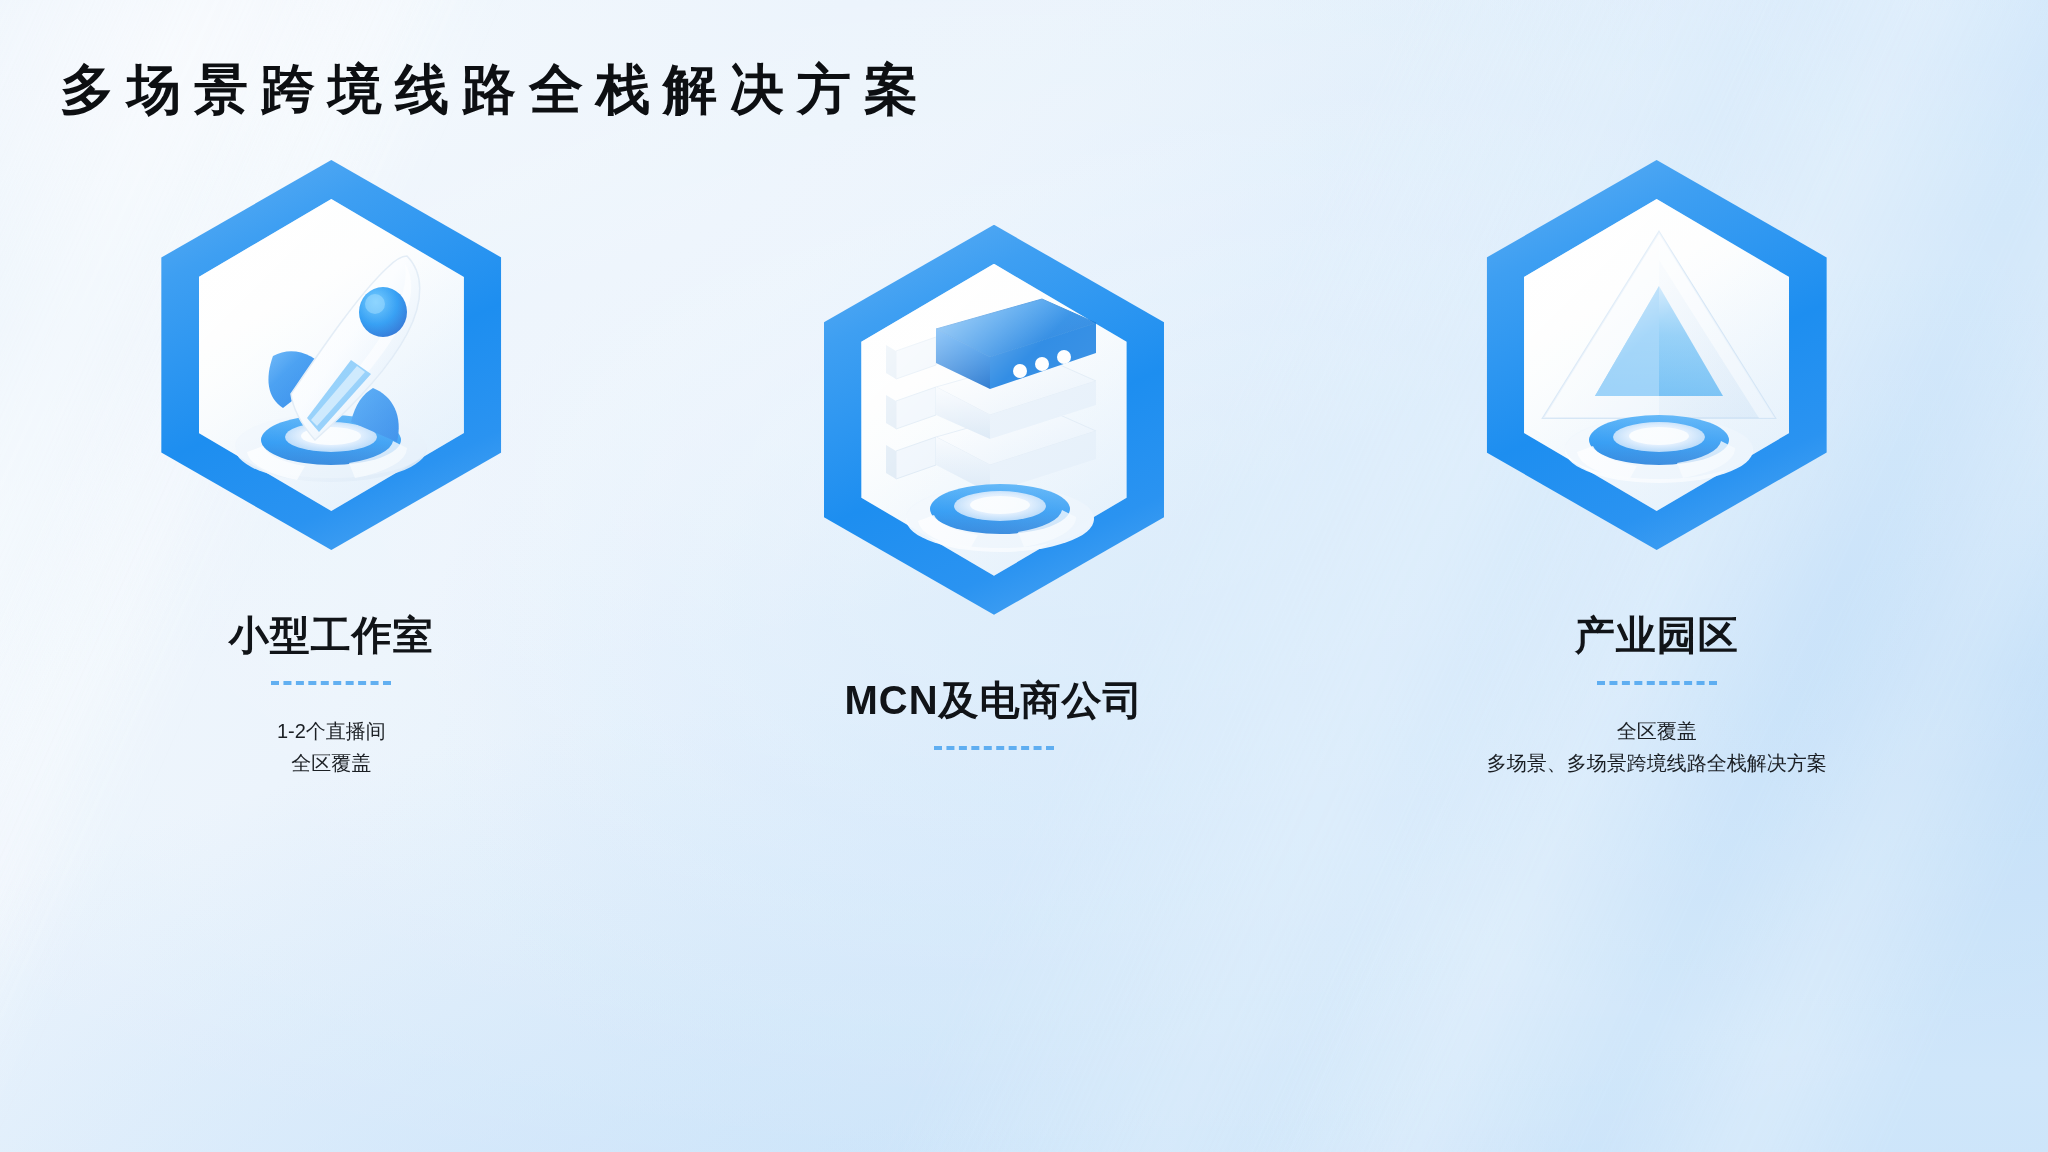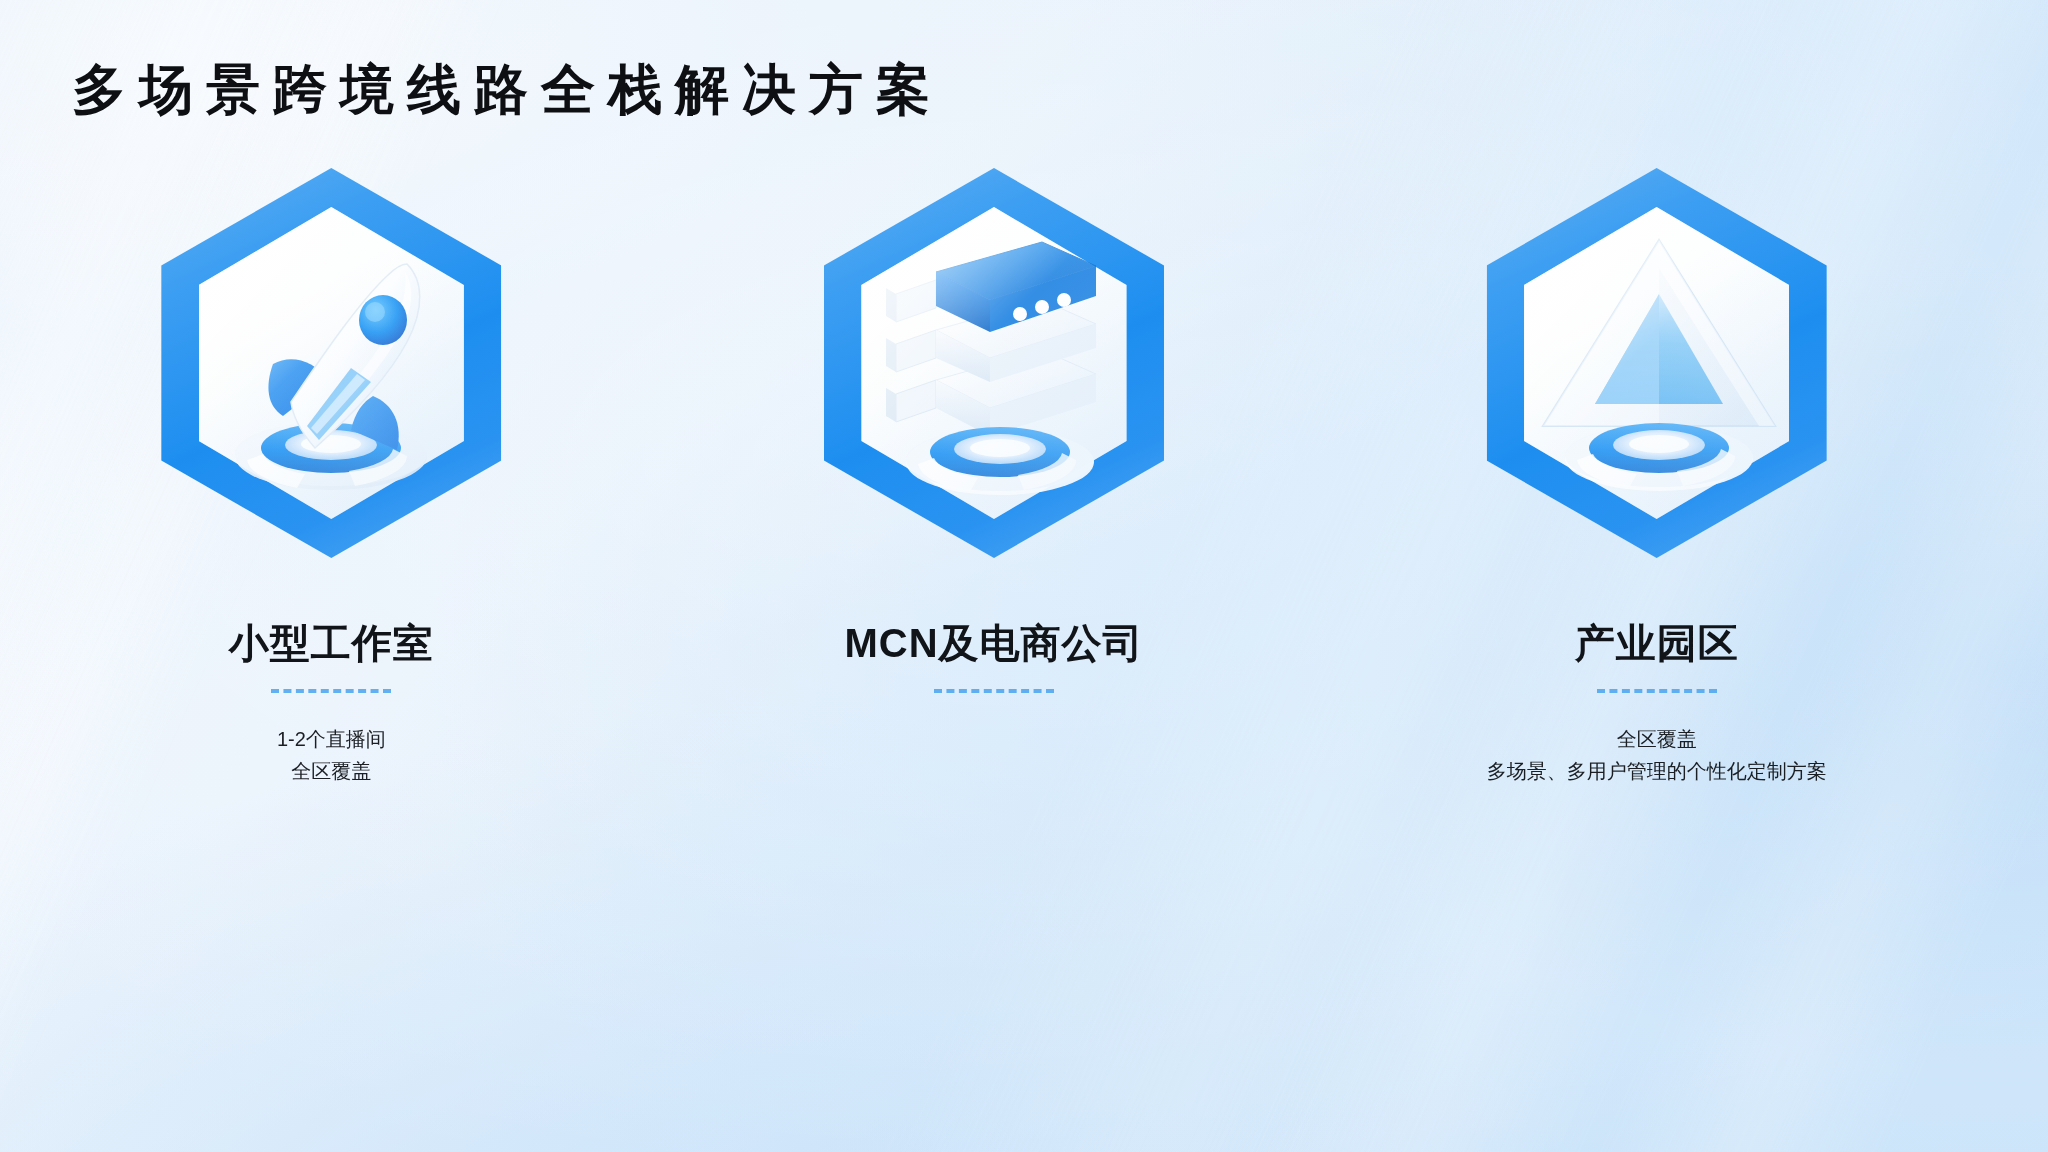--- a/index.html
+++ b/index.html
@@ -26,28 +26,28 @@
   .s3{ left:1180px;top:-420px; width:520px; height:1900px; transform:rotate(24deg); opacity:.30;}
   .s4{ left:1560px;top:-460px; width:300px; height:1900px; transform:rotate(24deg); opacity:.42;}
   .s5{ left:1880px;top:-300px; width:260px; height:1700px; transform:rotate(24deg); opacity:.35;}
   .vig{ position:absolute; inset:0;
         background:radial-gradient(140% 120% at 50% 40%, rgba(255,255,255,.30) 0%, rgba(255,255,255,0) 55%);}
 
   
   #page { position:absolute; inset:0; z-index:2; }
 
   .title{
-    position:absolute; left:72px; top:54px;
+    position:absolute; left:60px; top:54px;
     font-size:54px; font-weight:bold; color:#0d0f12;
     letter-spacing:13px; white-space:nowrap;
   }
 
   .cards{
-    position:absolute; left:0; top:168px; width:1988px;
-    display:flex; justify-content:space-around; align-items:flex-start;
+    position:absolute; left:0; top:160px; width:1988px;
+    display:flex; justify-content:space-around; align-items:flex-end;
   }
   .card{ width:600px; display:flex; flex-direction:column; align-items:center; }
 
   
   .hex-wrap{ position:relative; width:340px; height:390px; }
   .hex-outer{
     position:absolute; inset:0;
     clip-path:polygon(50% 0%,100% 25%,100% 75%,50% 100%,0% 75%,0% 25%);
     background:linear-gradient(155deg,#63b1f4 0%,#3e9ff2 22%,#1d8ef0 55%,#2a93f1 78%,#56aaf3 100%);
     filter:drop-shadow(0 26px 34px rgba(45,129,212,.30));
@@ -290,18 +290,18 @@
           <path d="M90 292 a94 33 0 0 0 52 28 l8 -14 a78 26 0 0 1 -44 -20 z" fill="#ffffff" opacity=".85"></path>
           <path d="M248 288 a94 33 0 0 1 -52 30 l-6 -15 a78 26 0 0 0 44 -22 z" fill="#ffffff" opacity=".8"></path>
         </svg>
         <div class="hex-gloss"></div>
       </div>
 
       <div class="card-title">产业园区</div>
       <div class="divider"></div>
       <div class="desc">
         <div class="desc-line">全区覆盖</div>
-        <div class="desc-line">多场景、多用户管理的个性化定制方案</div>
+        <div class="desc-line">多场景、多场景跨境线路全栈解决方案</div>
       </div>
     </div>
 
   </div>
 </div>
 
 </body></html>

